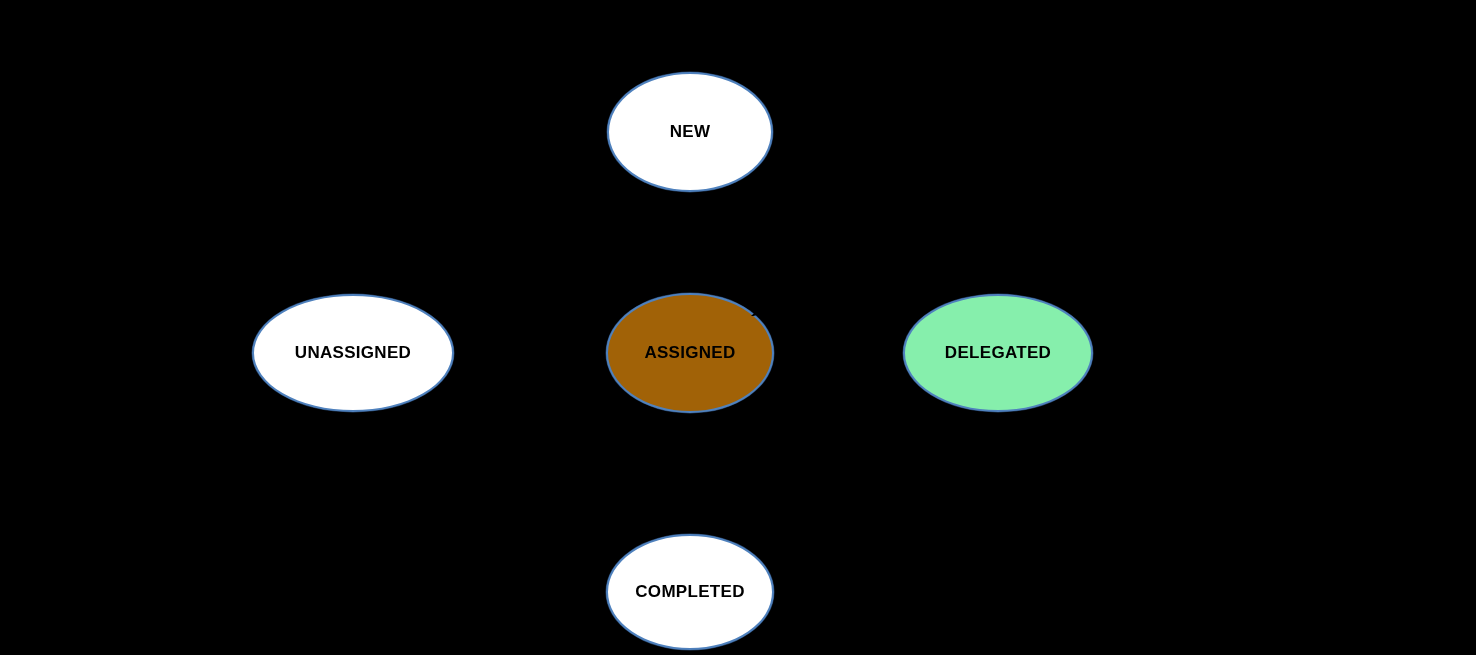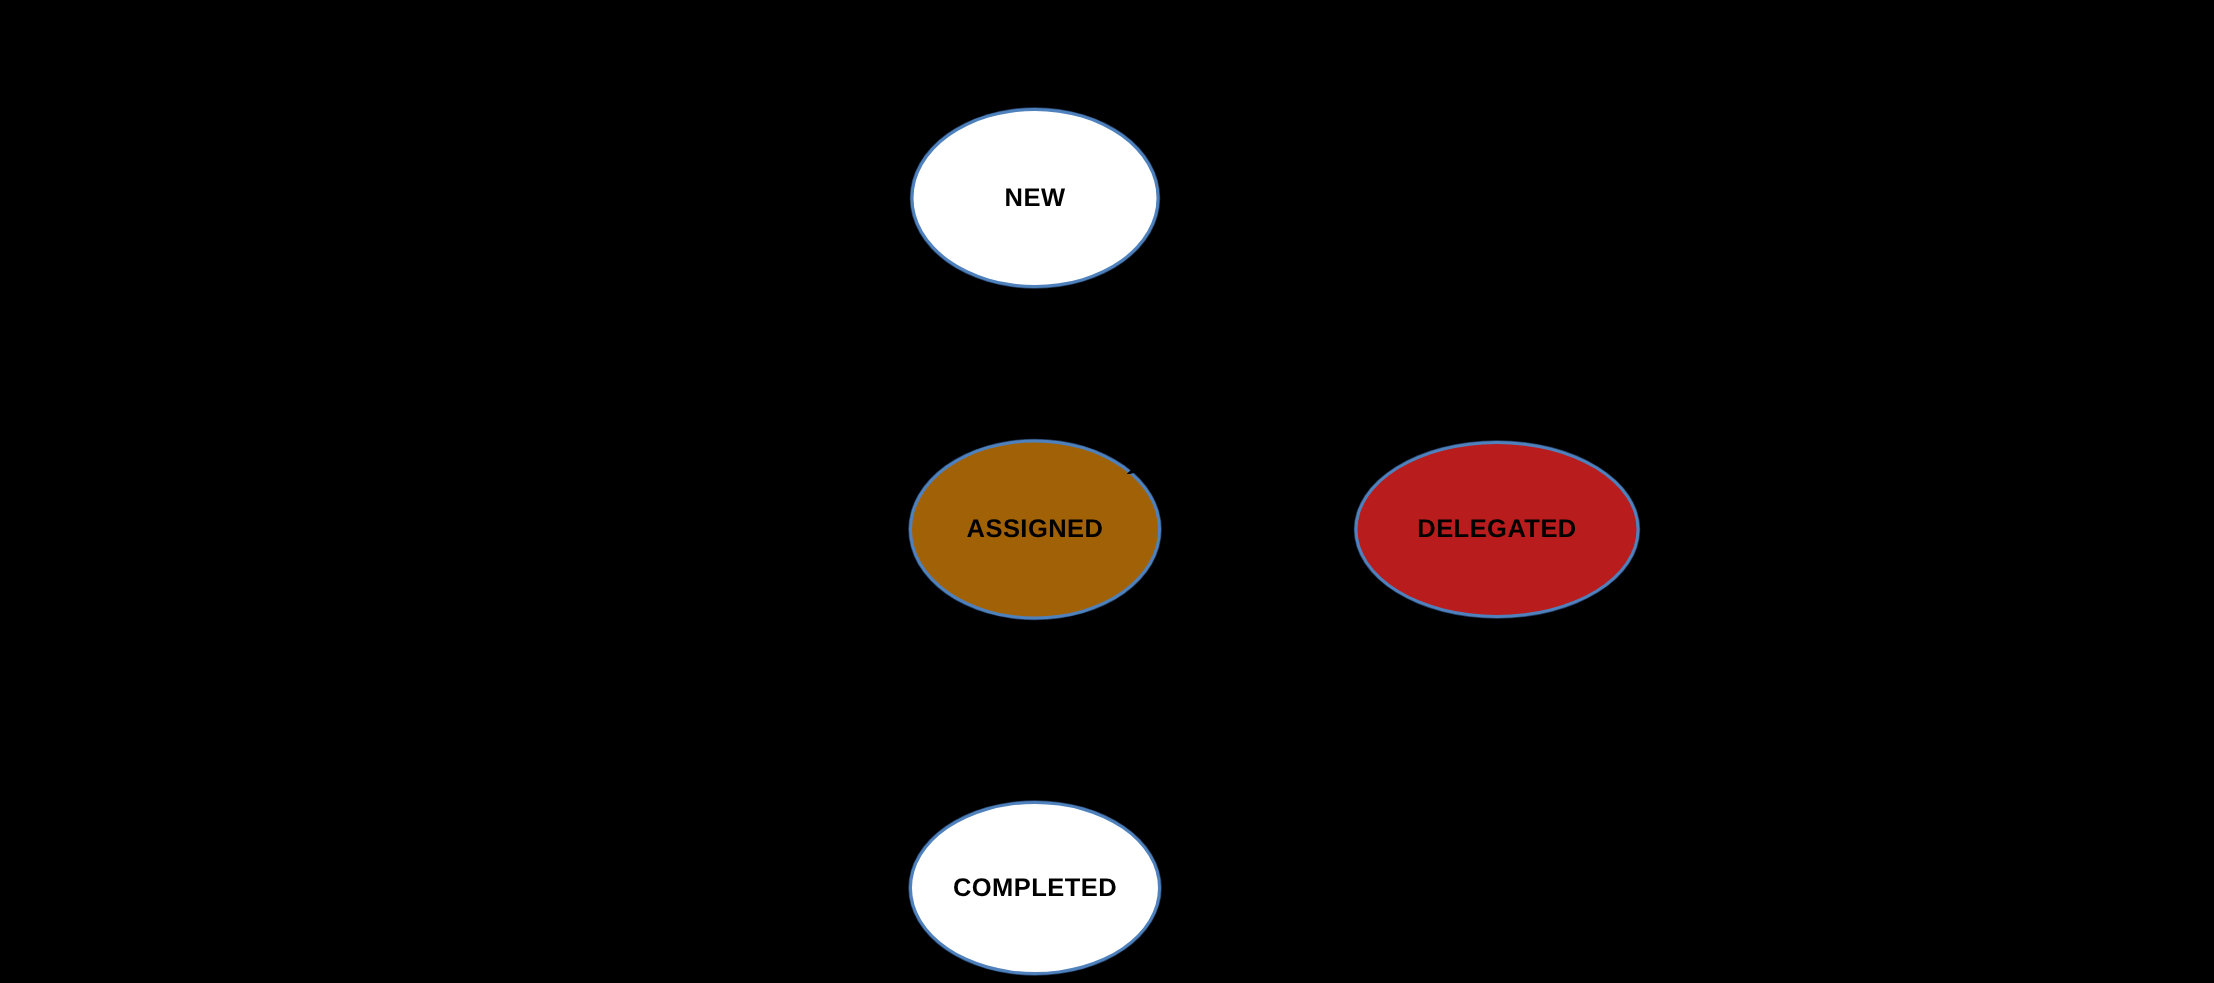--- a/index.html
+++ b/index.html
@@ -49,26 +49,29 @@
 </style>
 </head>
 <body>
 
 <div class="canvas" style="background: rgb(0, 0, 0);">
 
   <div class="node" style="left: 607px; top: 72px; width: 166px; height: 120px; background: rgb(255, 255, 255); border-color: rgb(79, 129, 189);">
     <span class="node-label" style="color: rgb(0, 0, 0);">NEW</span>
   </div>
 
+  <div class="node" style="left: 252px; top: 294px; width: 202px; height: 118px; background: rgb(255, 255, 255); border-color: rgb(79, 129, 189);">
+    <span class="node-label" style="color: rgb(0, 0, 0);">UNASSIGNED</span>
+  </div>
 
   <div class="node" style="left: 606px; top: 293px; width: 168px; height: 120px; background: #a16207; border-color: rgb(79, 129, 189);">
     <span class="node-label" style="color: rgb(0, 0, 0);">ASSIGNED</span>
   </div>
 
-  <div class="node" style="left: 903px; top: 294px; width: 190px; height: 118px; background: #b91c1c; border-color: rgb(79, 129, 189);">
+  <div class="node" style="left: 903px; top: 294px; width: 190px; height: 118px; background: #86efac; border-color: rgb(79, 129, 189);">
     <span class="node-label" style="color: rgb(0, 0, 0);">DELEGATED</span>
   </div>
 
   <div class="node" style="left: 606px; top: 534px; width: 168px; height: 116px; background: rgb(255, 255, 255); border-color: rgb(79, 129, 189);">
     <span class="node-label" style="color: rgb(0, 0, 0);">COMPLETED</span>
   </div>
 
   <div class="artifact tick" style="left: 603px; top: 128px; width: 3px; height: 8px;"></div>
   <div class="artifact wedge" style="left: 751px; top: 306px; width: 11px; height: 10px;"></div>
 

